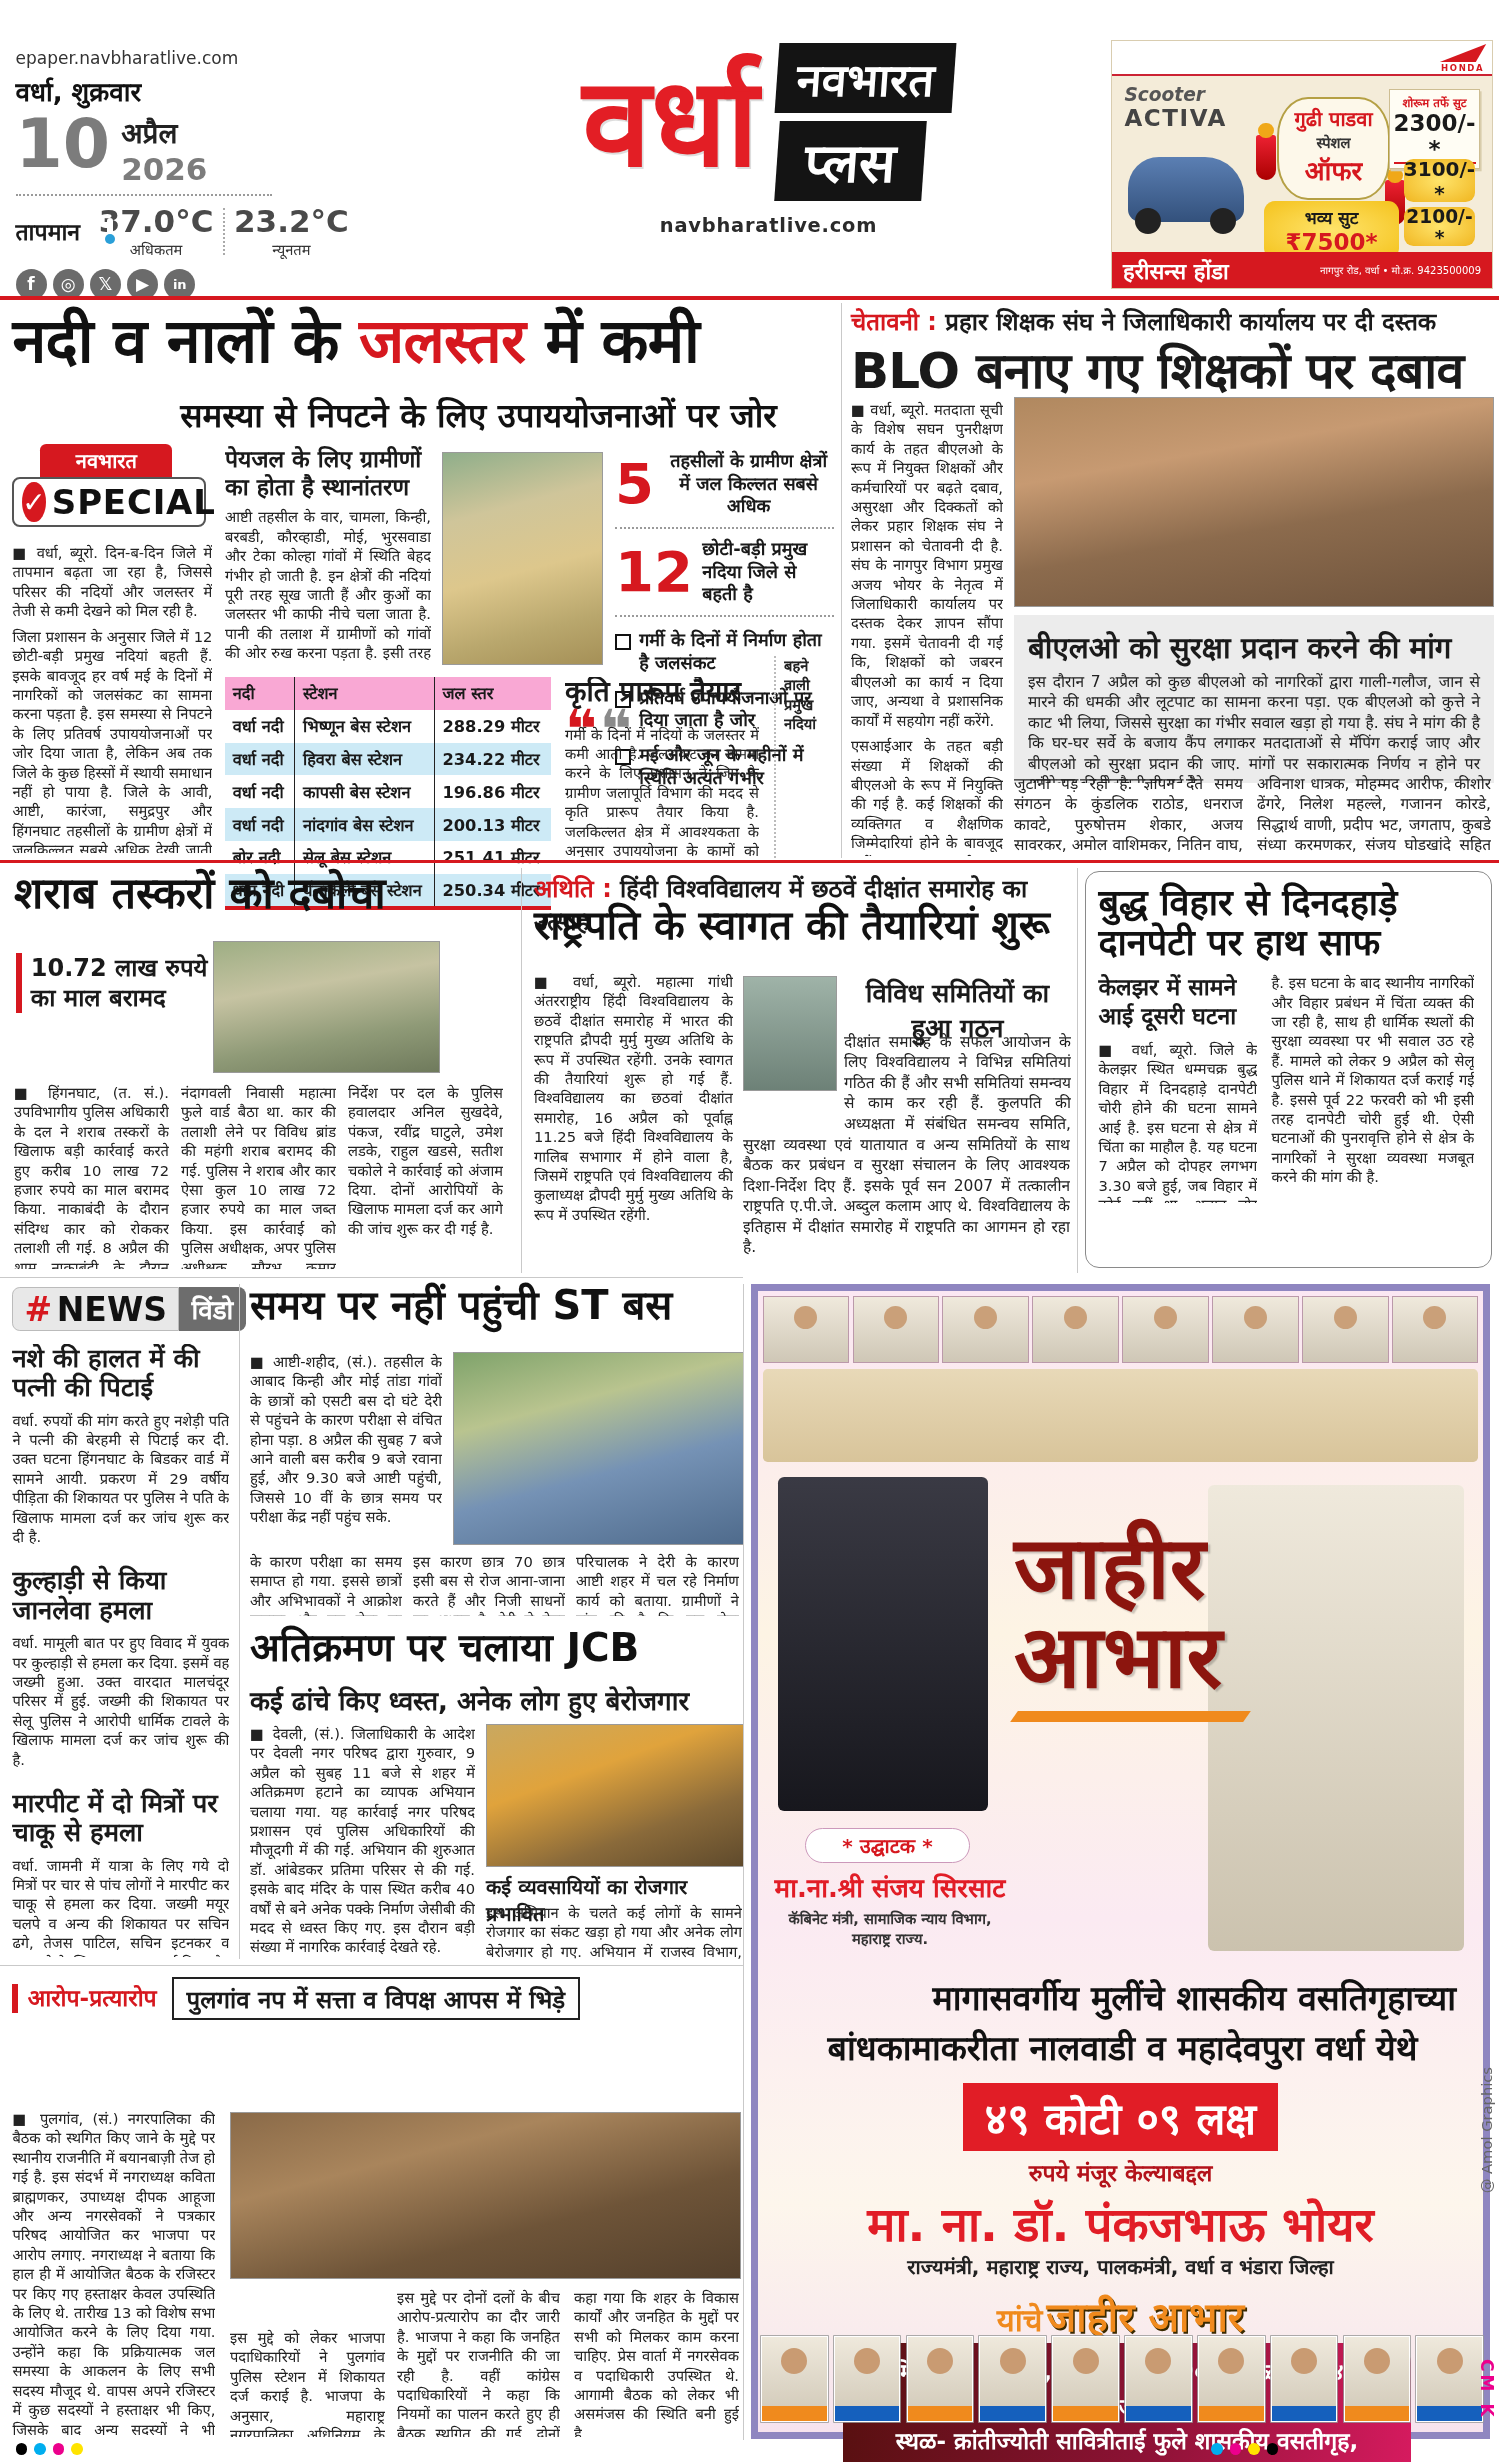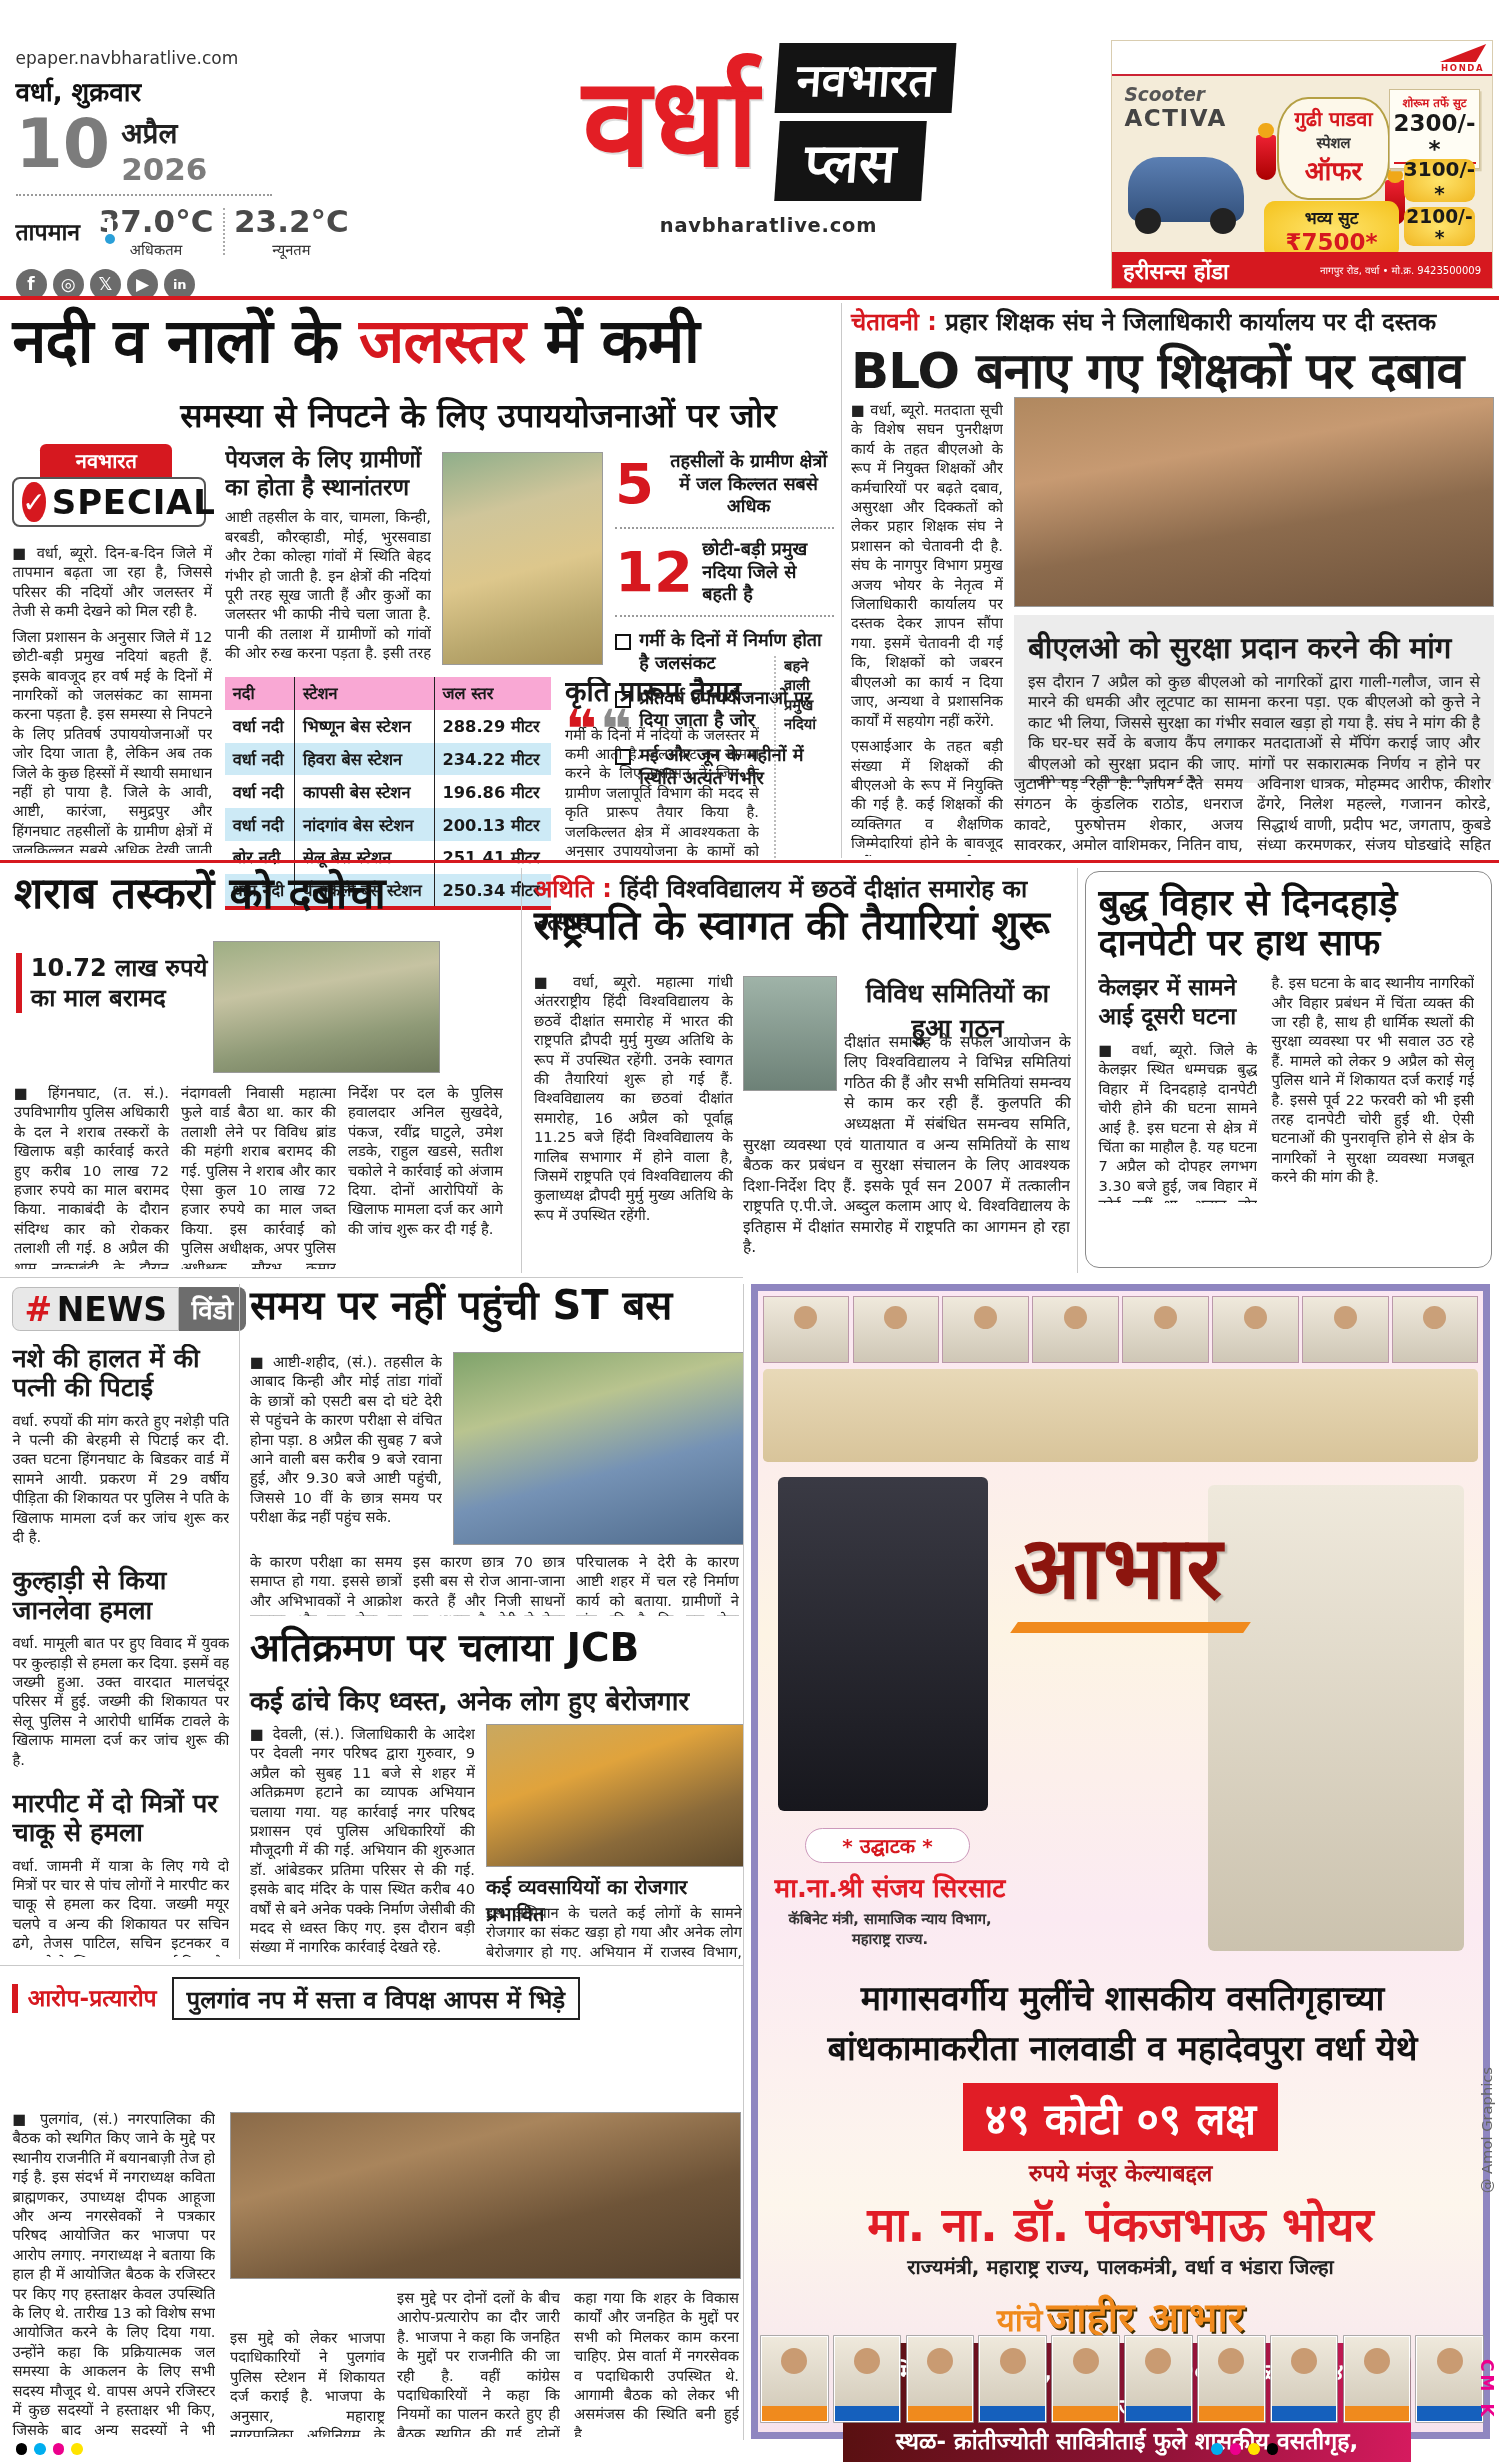--- a/index.html
+++ b/index.html
@@ -401,30 +401,31 @@
       <div class="leader-box"></div>
       <div class="leader-box"></div>
       <div class="leader-box"></div>
       <div class="leader-box"></div>
       <div class="leader-box"></div>
     </div>
     <div style="height:93px;margin:1.6px 4.7px;background:linear-gradient(#e8d9b8,#d8c49a);border-radius:4.7px;"></div>
     <div class="abs" style="left:20px;top:186px;width:210px;height:334px;background:linear-gradient(#3a3a44,#17171d);border-radius:6.2px;"></div>
     <div class="abs" style="right:18.6px;top:194px;width:256px;height:466px;background:linear-gradient(#efe9dc,#cbc2ae);border-radius:6.2px;"></div>
     <div class="abs" style="left:256px;top:233px;width:256px;">
+      <div class="jahir">जाहीर</div>
       <div class="jahir">आभार</div>
       <div style="width:233px;height:11px;background:#f08a1d;transform:skewX(-35deg);margin-top:9.3px;"></div>
     </div>
     <div class="abs pill" style="left:47px;top:537px;width:163px;padding:3.1px 0;">* उद्घाटक *</div>
     <div class="abs name-red" style="left:15.5px;top:578px;width:233px;font-size:26px;text-align:center;">मा.ना.श्री संजय सिरसाट</div>
     <div class="abs" style="left:15.5px;top:617px;width:233px;font-size:14.7px;text-align:center;font-weight:bold;color:#333;">
       <div>कॅबिनेट मंत्री, सामाजिक न्याय विभाग,</div>
       <div>महाराष्ट्र राज्य.</div>
     </div>
-    <div class="abs b" style="left:31px;top:683px;width:667px;font-size:34px;text-align:center;color:#111;">मागासवर्गीय मुलींचे शासकीय वसतिगृहाच्या</div>
+    <div class="abs b" style="left:31px;top:683px;width:667px;font-size:34px;text-align:right;color:#111;">मागासवर्गीय मुलींचे शासकीय वसतिगृहाच्या</div>
     <div class="abs b" style="left:31px;top:733px;width:667px;font-size:34px;text-align:center;color:#111;">बांधकामाकरीता नालवाडी व महादेवपुरा वर्धा येथे</div>
     <div class="abs" style="left:0;top:792px;width:100%;text-align:center;">
       <span class="amt-box">४९ कोटी ०९ लक्ष</span>
     </div>
     <div class="abs b" style="left:0;top:865px;width:100%;font-size:23px;text-align:center;color:#b3121a;">रुपये मंजूर केल्याबद्दल</div>
     <div class="abs b" style="left:0;top:962px;width:100%;font-size:20px;text-align:center;color:#222;">राज्यमंत्री, महाराष्ट्र राज्य, पालकमंत्री, वर्धा व भंडारा जिल्हा</div>
     <div class="abs name-red" style="left:0;top:900px;width:100%;font-size:47px;text-align:center;">मा. ना. डॉ. पंकजभाऊ भोयर</div>
     <div class="abs" style="left:0;top:997px;width:100%;text-align:center;">
       <span class="b" style="font-size:31px;color:#f08a1d;">यांचे</span>
       <span class="b" style="font-size:40px;color:#f08a1d;text-shadow:1.6px 1.6px 0 #3a2a00;">जाहीर आभार</span>

